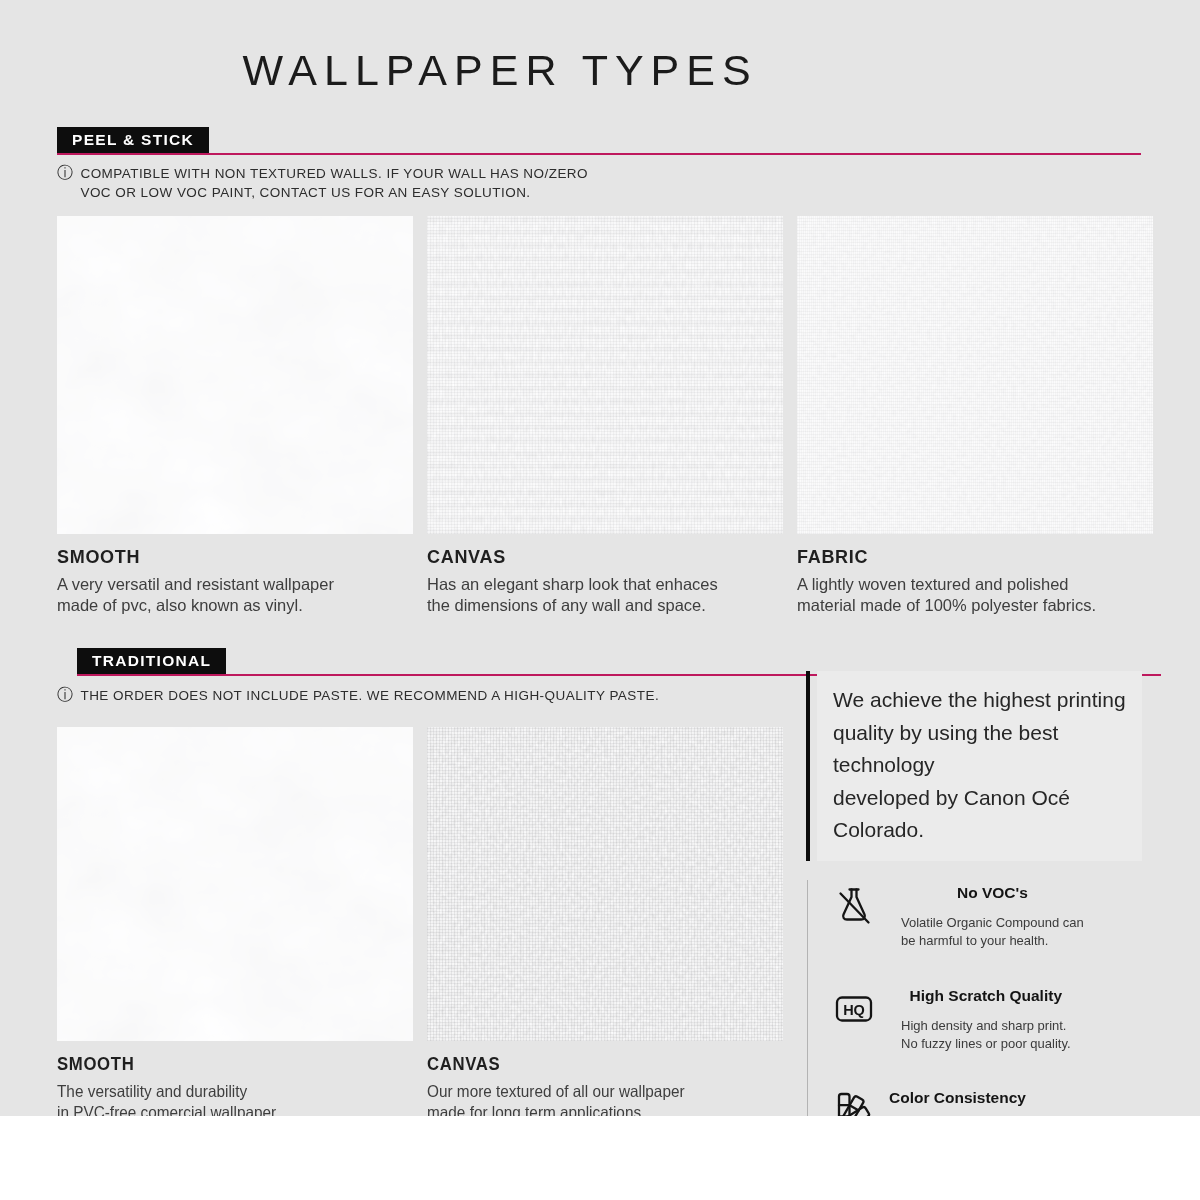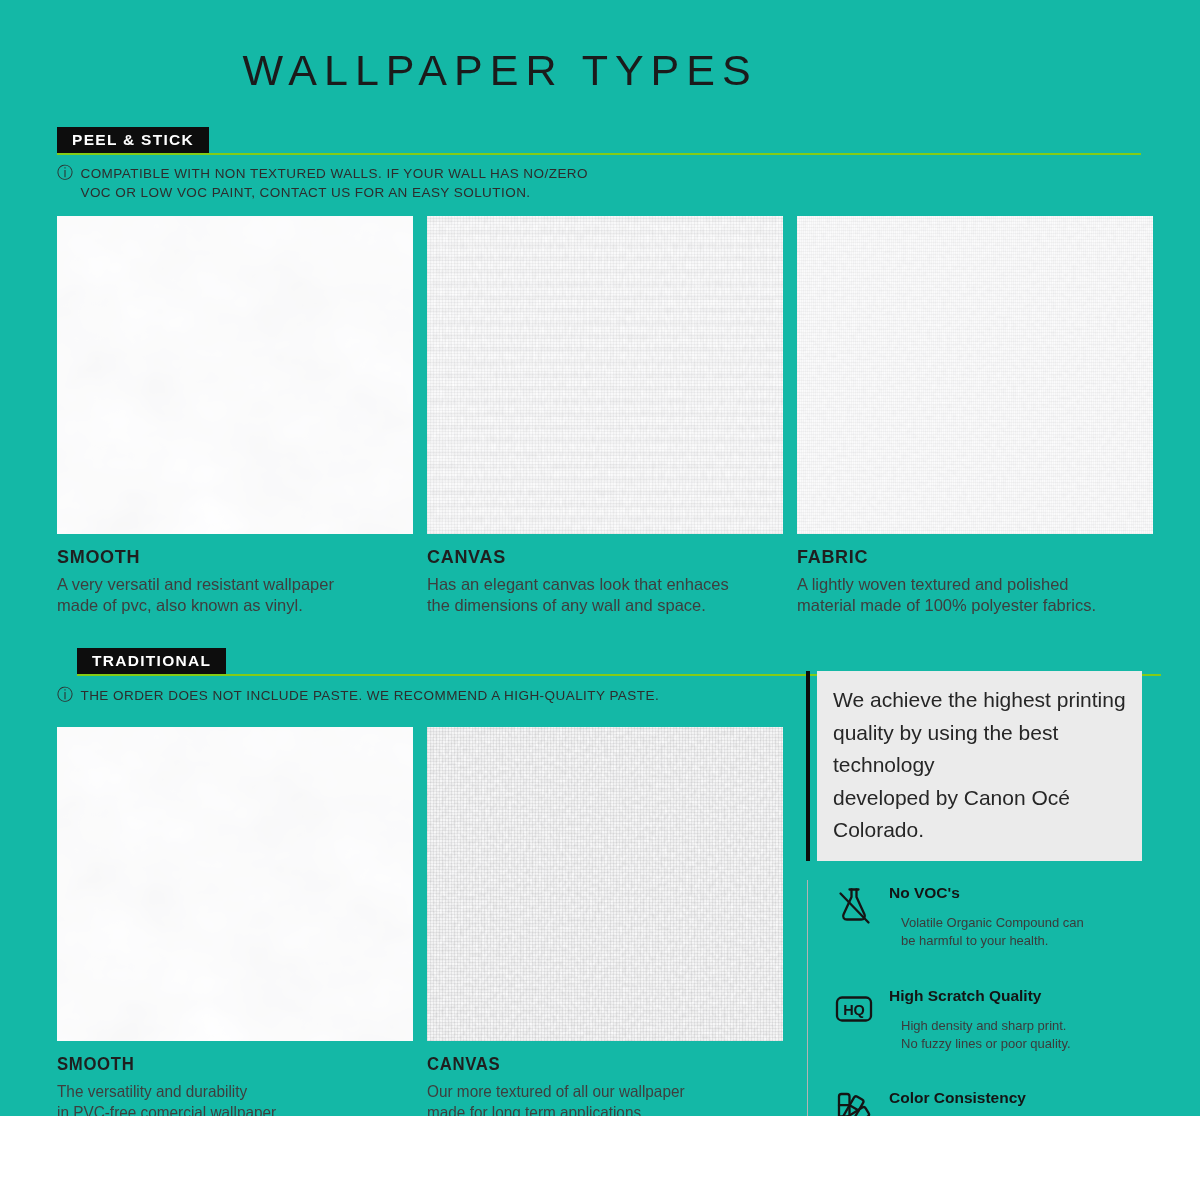--- a/index.html
+++ b/index.html
@@ -1,24 +1,24 @@
 <!DOCTYPE html>
 <html><head>
 <meta charset="utf-8">
 <style>
   html,body{margin:0;padding:0;background:#ffffff;}
-  .page{position:relative;width:1200px;height:1116px;background:#14b8a6;overflow:hidden;
+  .page{position:relative;width:1200px;height:1116px;background:#e5e5e5;overflow:hidden;
         font-family:"Liberation Sans","DejaVu Sans",sans-serif;color:#222;}
 
   
   .title{position:absolute;top:46px;left:0;width:1000px;margin:0;text-align:center;
          font-size:43px;font-weight:400;letter-spacing:7px;color:#1b1b1b;}
 
   
-  .sec-head{position:absolute;left:57px;width:1084px;height:26px;border-bottom:2px solid #84cc16;}
+  .sec-head{position:absolute;left:57px;width:1084px;height:26px;border-bottom:2px solid #be185d;}
   .badge{display:inline-block;height:26px;line-height:26px;padding:0 15px;background:#0d0d0d;
          color:#ffffff;font-size:15.5px;font-weight:600;letter-spacing:1.3px;}
   .sec-head-1{top:127px;}
   .sec-head-2{top:648px;margin-left:20px;}
 
   
   .note{position:absolute;left:57px;display:flex;align-items:flex-start;gap:7px;
         font-size:13.5px;letter-spacing:.45px;color:#2d2d2d;line-height:1.38;}
   .note-1{top:164px;width:700px;}
   .note-2{top:686px;width:740px;}
@@ -52,21 +52,21 @@
   
   .sidebar{position:absolute;left:806px;top:671px;width:336px;}
   .quote{display:flex;align-items:stretch;}
   .quote-bar{width:4px;background:#0d0d0d;margin-right:7px;flex:none;}
   .quote-box{flex:1;background:#ebebeb;padding:13px 14px 14px 16px;}
   .quote-text{font-size:21px;line-height:1.55;color:#262626;white-space:pre-line;}
   .features{margin-top:19px;margin-left:1px;border-left:1px solid #b3b3b3;
             padding:4px 0 8px 24px;display:flex;flex-direction:column;gap:25px;}
   .feature{display:flex;align-items:flex-start;gap:13px;}
   .f-icon{width:44px;height:44px;flex:none;}
-  .f-title{font-size:15.5px;font-weight:700;color:#141414;margin:0 0 3px;}
+  .f-title{font-size:15.5px;font-weight:700;color:#141414;margin:0 0 3px;text-align:center;}
   .f-desc{font-size:13px;line-height:1.38;color:#3b3b3b;margin:12px;white-space:pre-line;}
   .defs-holder{position:absolute;width:0;height:0;overflow:hidden;}
 </style>
 </head>
 <body>
 
 <div class="page">
 
   <svg class="defs-holder" aria-hidden="true">
     <defs>
@@ -140,21 +140,21 @@
     </div>
     <div class="card">
       <div class="tex-box">
         <svg class="tex">
             <rect width="100%" height="100%" fill="#ffffff"></rect>
             <rect width="100%" height="100%" filter="url(#fCanvas)"></rect>
           </svg>
         <div class="weave weave-canvas"></div>
       </div>
       <h3>CANVAS</h3>
-      <p>Has an elegant canvas look that enhaces
+      <p>Has an elegant sharp look that enhaces
 the dimensions of any wall and space.</p>
     </div>
     <div class="card">
       <div class="tex-box">
         <svg class="tex">
             <rect width="100%" height="100%" fill="#ffffff"></rect>
             <rect width="100%" height="100%" filter="url(#fFabric)"></rect>
           </svg>
         <div class="weave weave-fabric"></div>
       </div>

